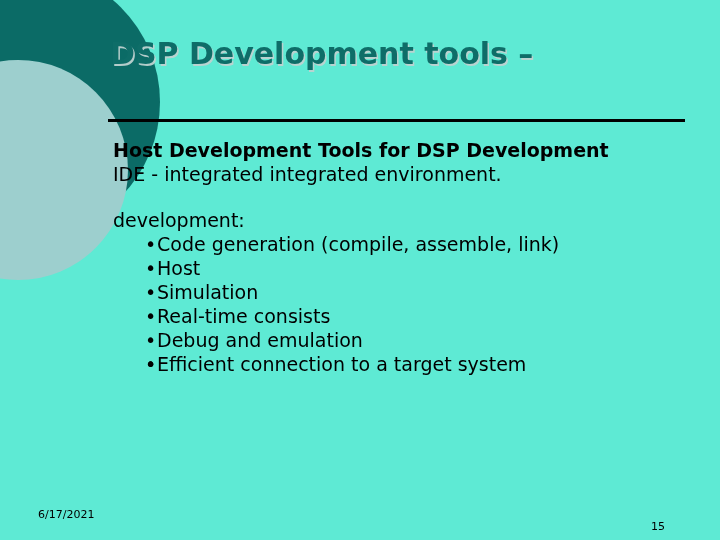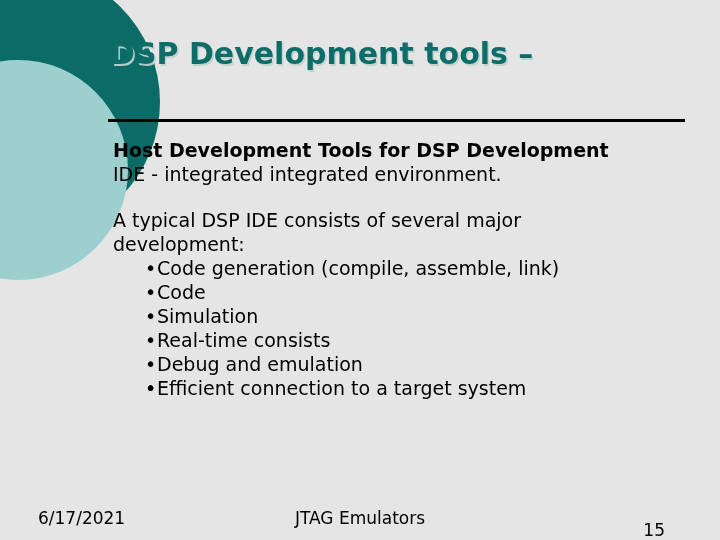--- a/index.html
+++ b/index.html
@@ -7,21 +7,21 @@
     padding: 0;
     background: #ffffff;
   }
   body {
     font-family: "DejaVu Sans", sans-serif;
   }
   #slide {
     position: relative;
     width: 720px;
     height: 540px;
-    background: #e5e5e5;
+    background: #5eead4;
     overflow: hidden;
   }
 
   
   .deco-layer {
     position: absolute;
     left: 0;
     top: 0;
     width: 720px;
     height: 540px;
@@ -104,21 +104,21 @@
     top: 0;
   }
 
   
   .footer {
     position: absolute;
     left: 0;
     top: 508px;
     width: 720px;
     height: 20px;
-    font-size: 17px;
+    font-size: 11px;
     color: #000000;
   }
   .footer-date {
     position: absolute;
     left: 38px;
     top: 0;
     white-space: pre;
   }
   .footer-center {
     position: absolute;
@@ -151,33 +151,31 @@
   </div>
 
   <div class="divider"></div>
 
   <div class="body-block">
     <span class="body-line bold">Host Development Tools for DSP Development</span>
     <span class="body-line">IDE - integrated integrated environment.</span>
 
     <span class="spacer-line"></span>
 
-    <span class="body-line">A typical DSP IDE consists of several major</span>
     <span class="body-line">development:</span>
 
     <div class="bullet-list">
       <span class="bullet-item"><span class="dot">•</span><span>Code generation (compile, assemble, link)</span></span>
-      <span class="bullet-item"><span class="dot">•</span><span>Code</span></span>
+      <span class="bullet-item"><span class="dot">•</span><span>Host</span></span>
       <span class="bullet-item"><span class="dot">•</span><span>Simulation</span></span>
       <span class="bullet-item"><span class="dot">•</span><span>Real-time consists</span></span>
       <span class="bullet-item"><span class="dot">•</span><span>Debug and emulation</span></span>
       <span class="bullet-item"><span class="dot">•</span></span>
       <span class="bullet-item"><span class="dot">•</span><span>Efficient connection to a target system</span></span>
     </div>
   </div>
 
   <div class="footer">
     <span class="footer-date">6/17/2021</span>
-    <span class="footer-center">JTAG Emulators</span>
     <span class="footer-page">15</span>
   </div>
 
 </div>
 
 </body></html>

